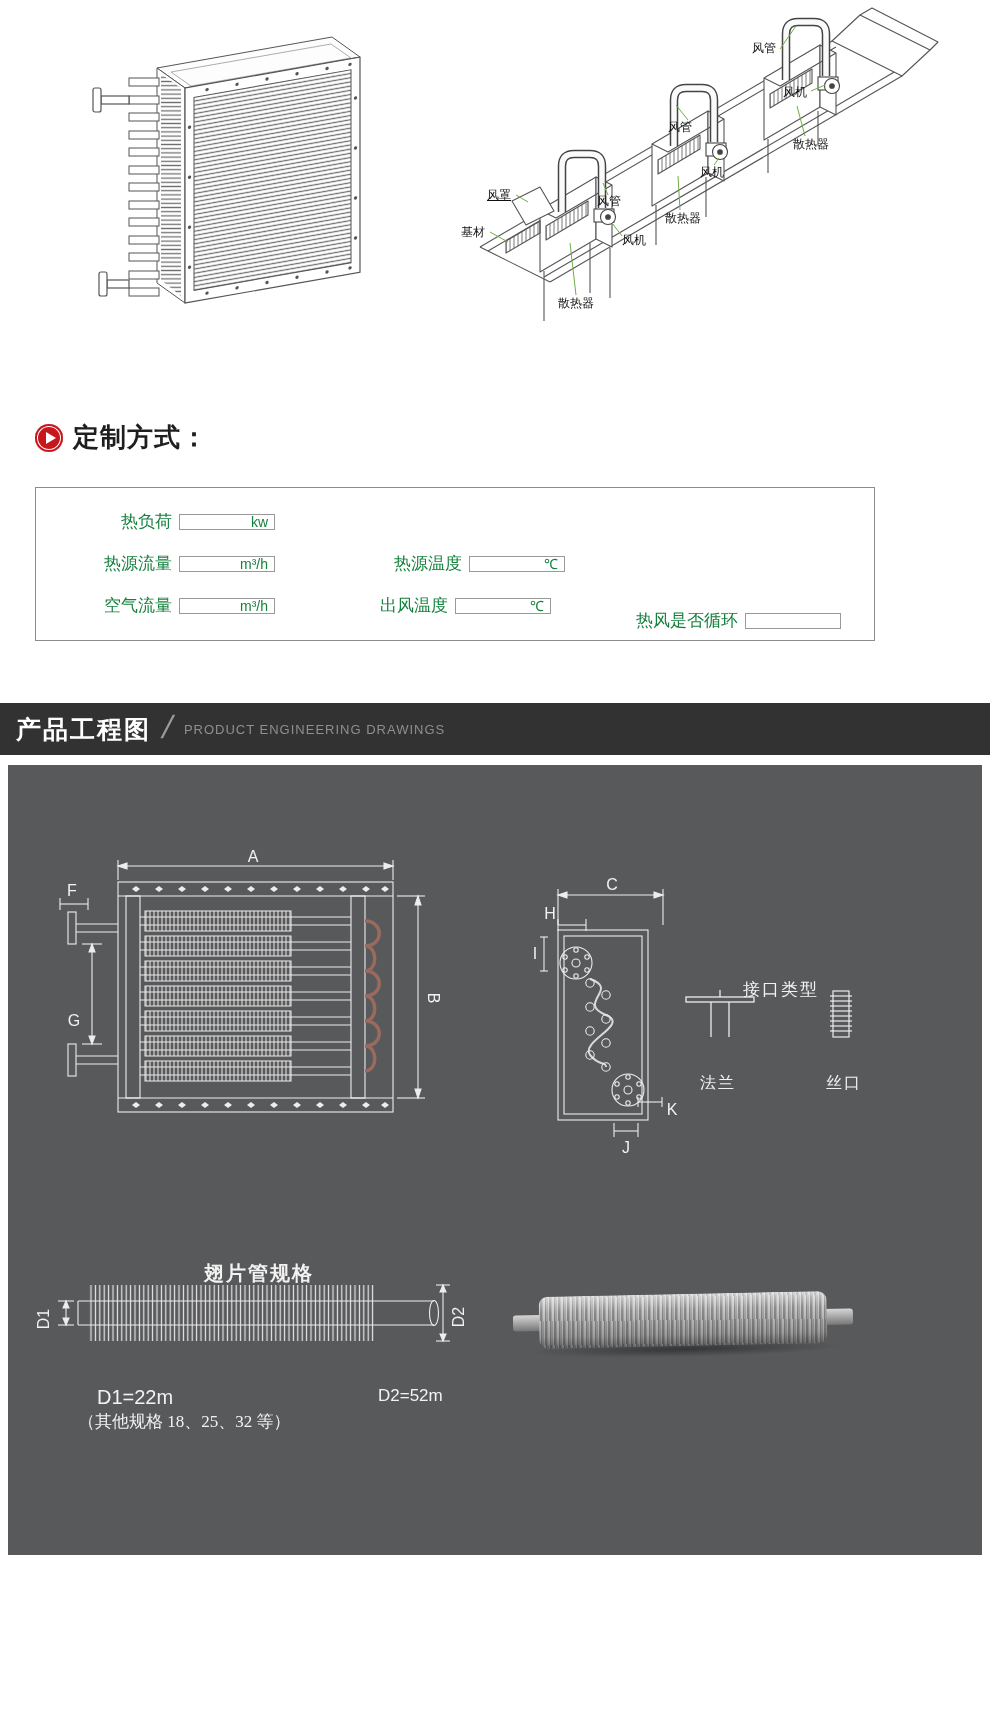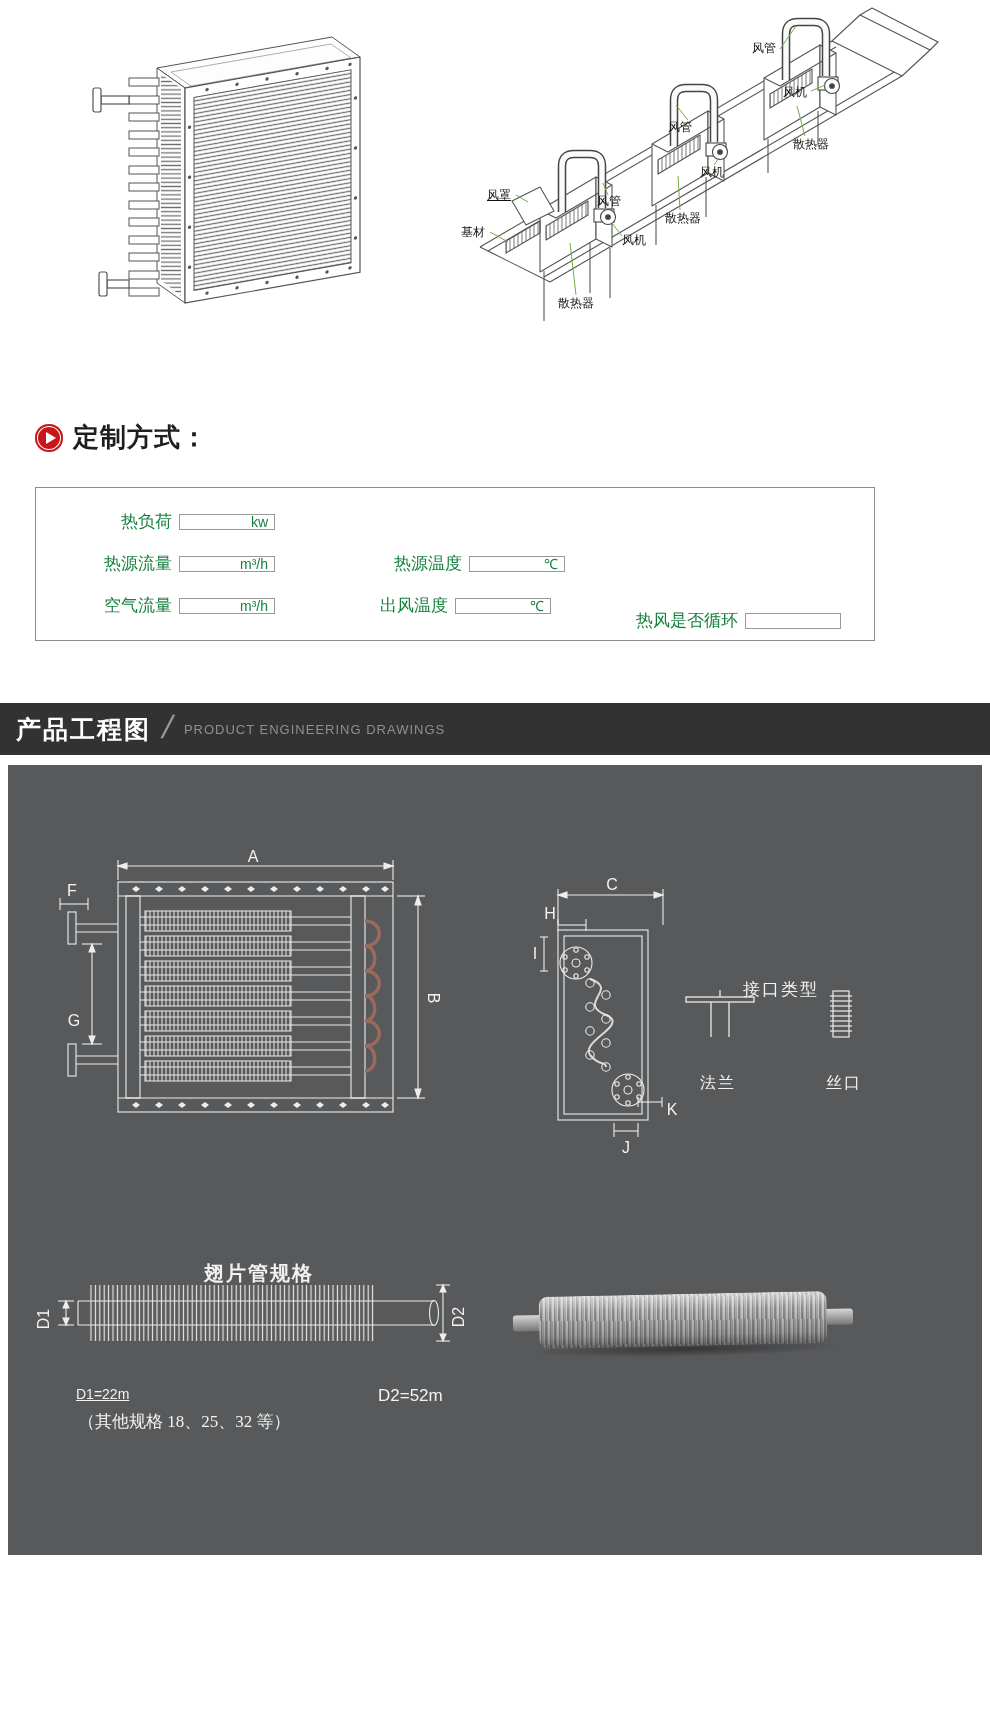--- a/index.html
+++ b/index.html
@@ -490,21 +490,21 @@
         <line x1="400" y1="8" x2="414" y2="8"></line>
           <line x1="400" y1="64" x2="414" y2="64"></line>
         <line x1="407" y1="8" x2="407" y2="64"></line>
         <polygon points="407,8 404,15 410,15" fill="#ededed"></polygon>
           <polygon points="407,64 404,57 410,57" fill="#ededed"></polygon>
       </g>
       <rect x="52" y="8" width="286" height="56" fill="url(#vfin2)"></rect>
       <text transform="rotate(-90 13 42)" x="13" y="42" text-anchor="middle">D1</text>
       <text transform="rotate(-90 428 40)" x="428" y="40" text-anchor="middle">D2</text>
     </svg>
-    <span class="wlabel" style="left:68px;top:602px;font-size:14px;text-decoration:underline;">D1=22m</span>
+    <span class="wlabel" style="left:89px;top:602px;font-size:20px;">D1=22m</span>
     <span class="wlabel" style="left:370px;top:602px;font-size:17px;">D2=52m</span>
     <span class="wlabel" style="left:70px;top:628px;font-size:17px;font-family:Liberation Serif, serif;">（其他规格 18、25、32 等）</span>
 
     <div class="photo">
       <div class="shadow"></div>
       <div class="stub l"></div>
       <div class="stub r"></div>
       <div class="pbody"></div>
     </div>
   </div>

